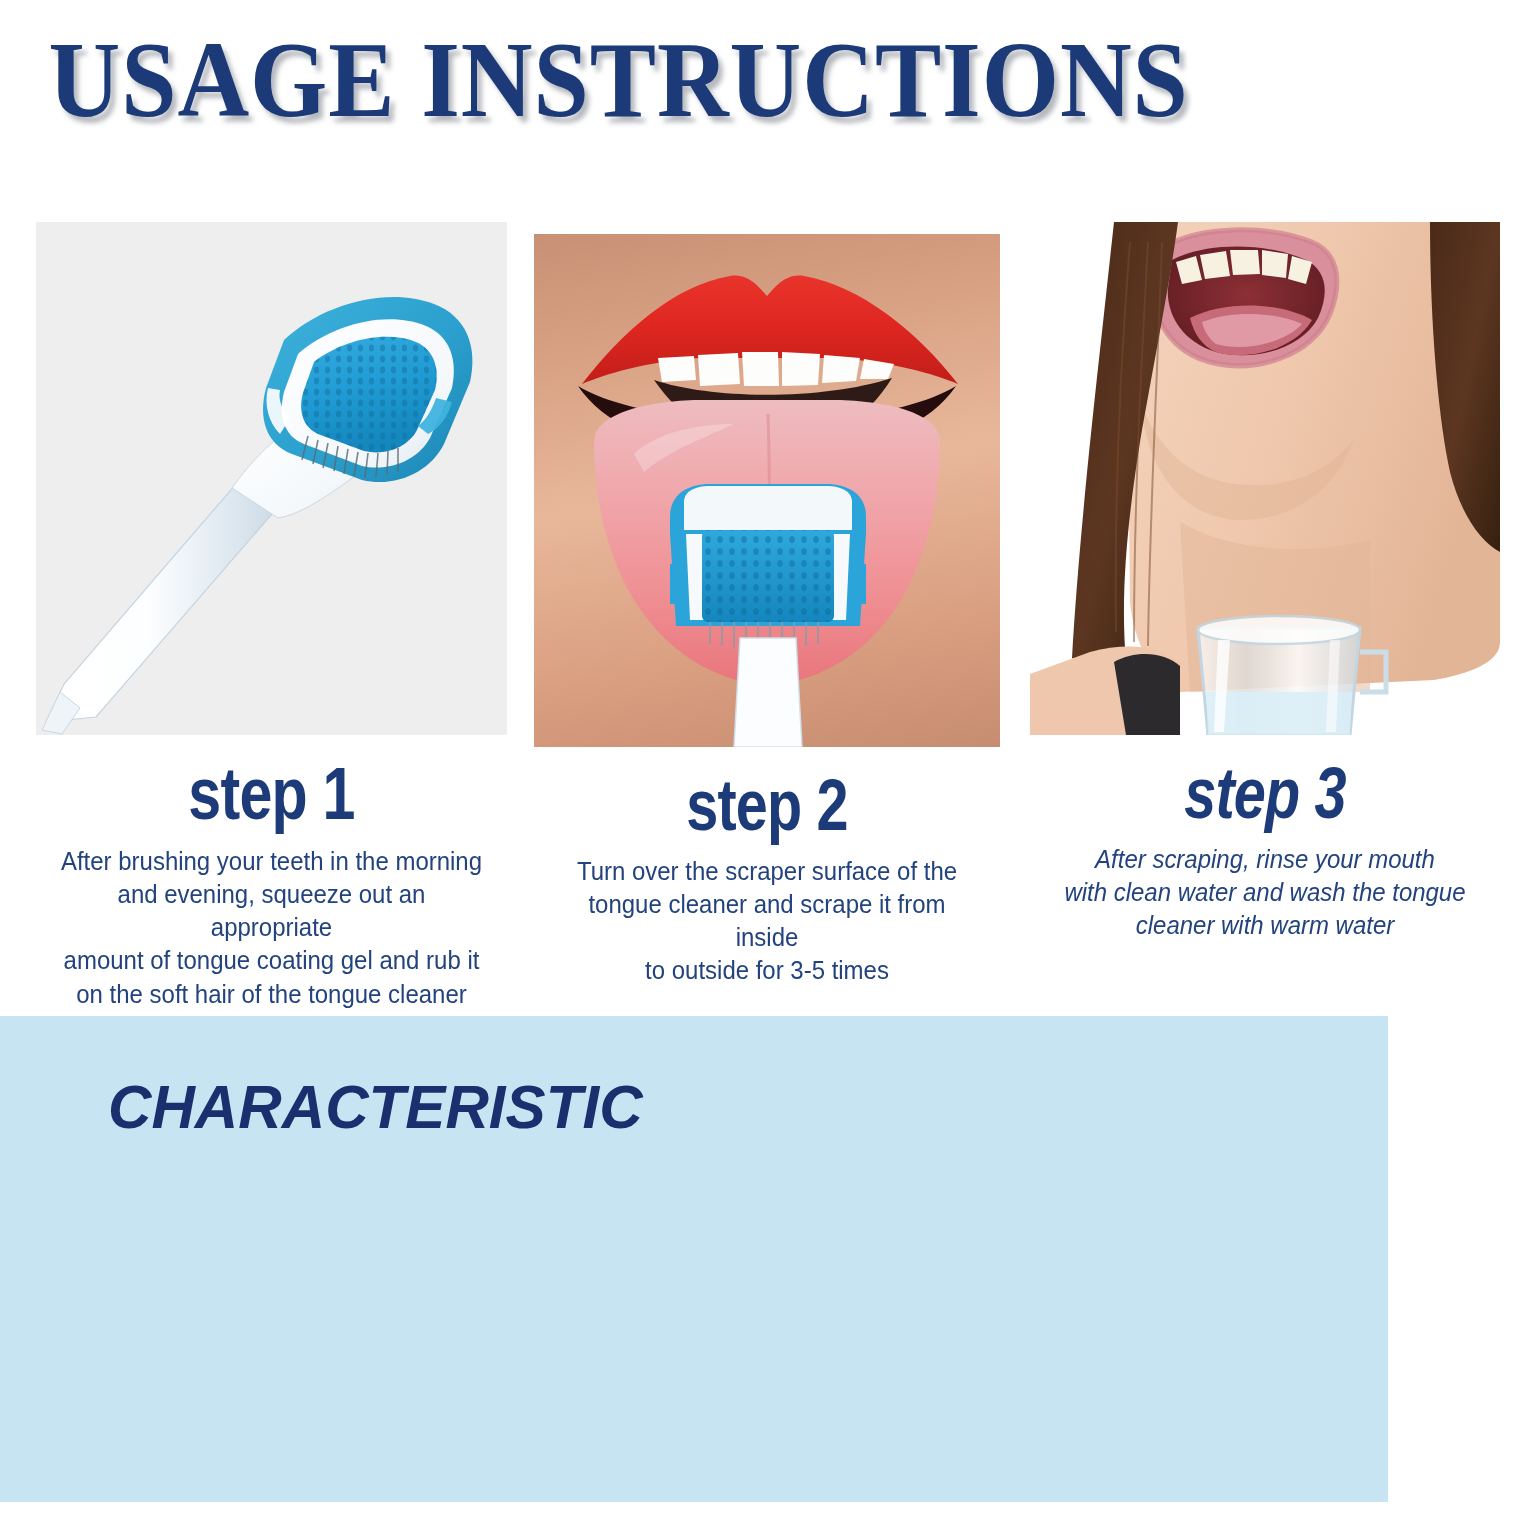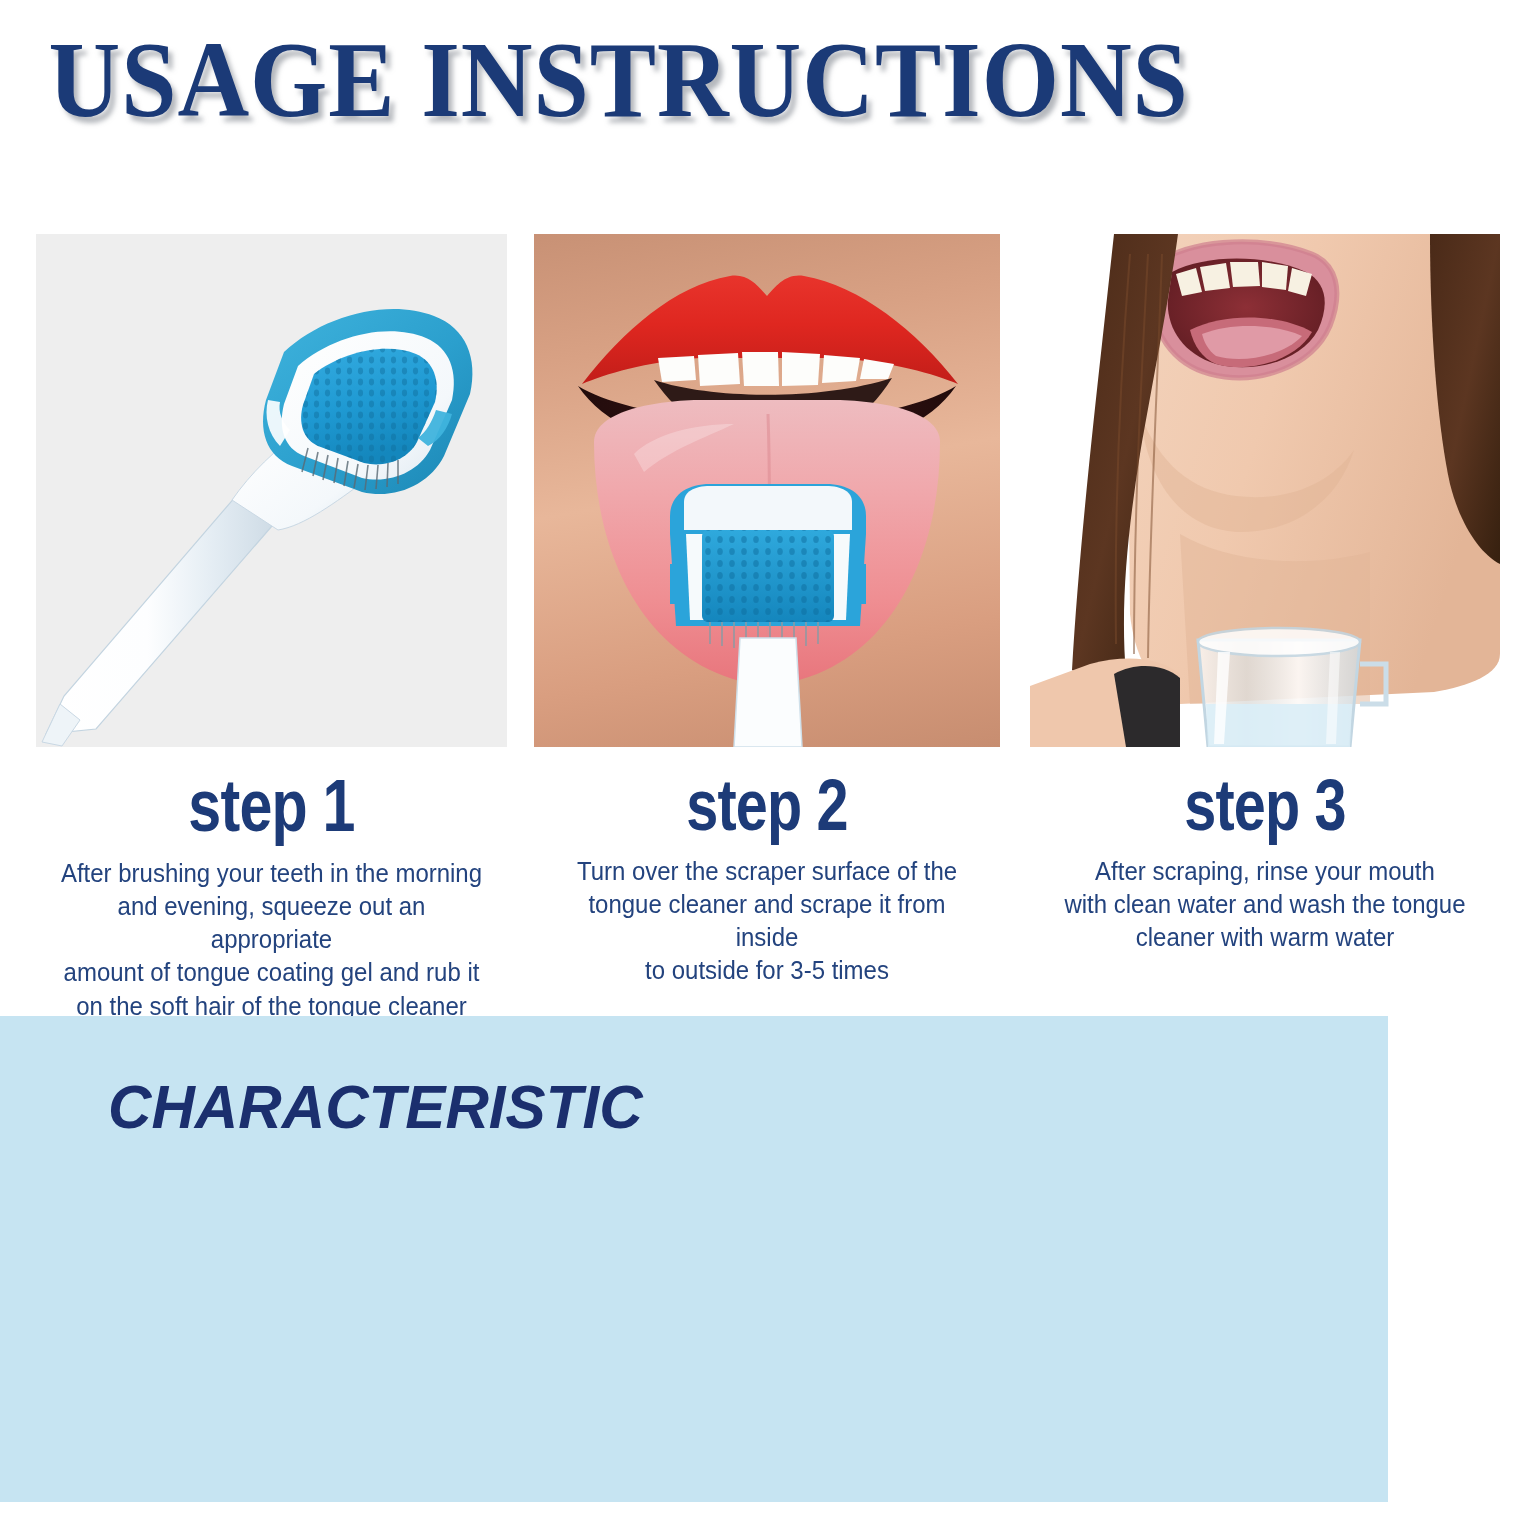--- a/index.html
+++ b/index.html
@@ -35,32 +35,32 @@
     color: #1b3a77;
     transform: scaleX(0.92);
     transform-origin: center;
     text-shadow: 5px 6px 6px rgba(120,125,135,0.55);
     white-space: nowrap;
   }
 
   
   .steps {
     position: absolute;
-    top: 234px;
+    top: 222px;
     left: 0;
     width: 1284px;
     height: 780px;
   }
   .step {
     position: absolute;
     top: 0;
   }
   .step-1 { left: 36px;   width: 471px; }
-  .step-2 { left: 534px;  width: 466px; }
-  .step-3 { left: 1030px; width: 470px; }
+  .step-2 { left: 534px;  width: 466px; margin-top: 12px; }
+  .step-3 { left: 1030px; width: 470px; font-style: italic; }
 
   .photo {
     position: relative;
     width: 100%;
     height: 513px;
     overflow: hidden;
     background: #ffffff;
   }
 
   .step-label {

